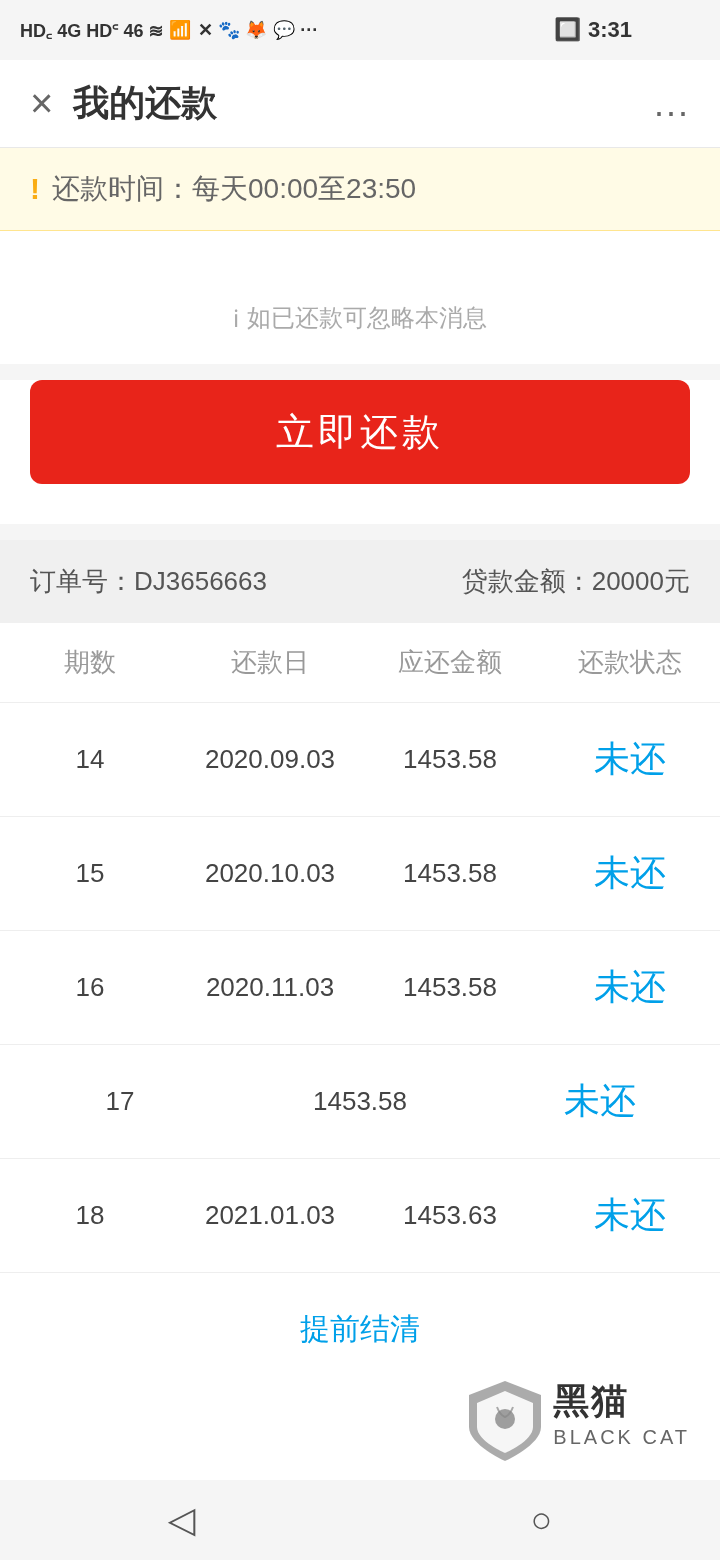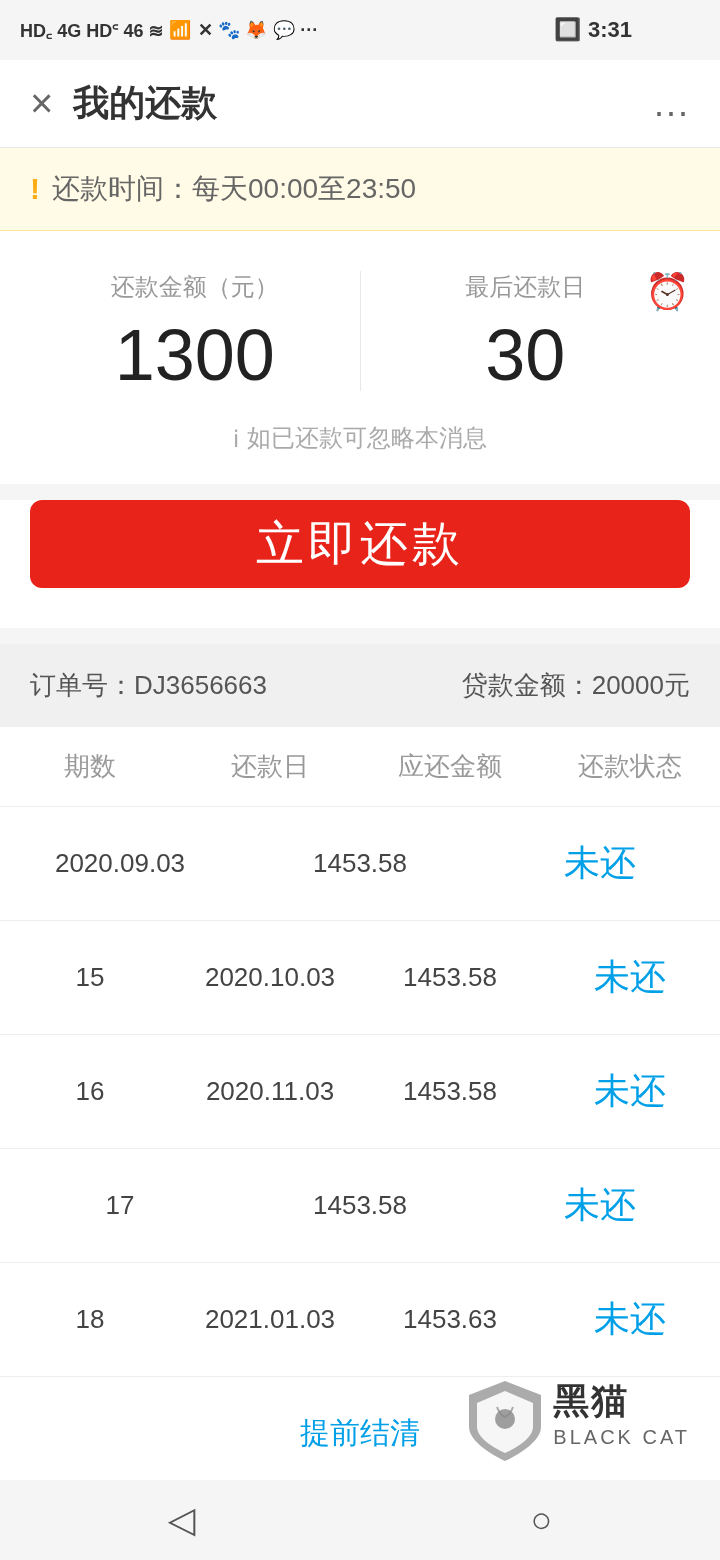--- a/index.html
+++ b/index.html
@@ -97,26 +97,26 @@
     }
     .hint-icon { color: #aaa; font-size: 24px; }
 
     
     .pay-btn-wrap {
       padding: 0 30px 40px;
       background: #fff;
     }
     .pay-btn {
       width: 100%;
-      height: 88px;
+      height: 104px;
       background: #e8241a;
       border: none;
       border-radius: 12px;
       color: #fff;
-      font-size: 48px;
+      font-size: 38px;
       font-weight: 500;
       cursor: pointer;
       letter-spacing: 4px;
     }
 
     
     .divider { height: 16px; background: #f5f5f5; }
 
     
     .order-bar {
@@ -221,31 +221,20 @@
   </div>
   <span class="header-more">...</span>
 </div>
 
 <div class="notice-banner">
   <span class="notice-icon">!</span>
   <span class="notice-text">还款时间：每天00:00至23:50</span>
 </div>
 
 <div class="summary-card">
-  <div class="summary-row">
-    <div class="summary-col">
-      <span class="summary-label">还款金额（元）</span>
-      <span class="summary-value">1300</span>
-    </div>
-    <div class="summary-col">
-      <span class="summary-label">最后还款日</span>
-      <span class="summary-value">30</span>
-    </div>
-    <span class="alarm-icon">⏰</span>
-  </div>
   <div class="summary-hint">
     <span class="hint-icon">ℹ</span>
     <span>如已还款可忽略本消息</span>
   </div>
 </div>
 
 <div class="pay-btn-wrap">
   <button class="pay-btn">立即还款</button>
 </div>
 
@@ -262,20 +251,21 @@
 
 <div class="table-wrap">
   <div class="table-header">
     <span class="table-header-cell">期数</span>
     <span class="table-header-cell">还款日</span>
     <span class="table-header-cell">应还金额</span>
     <span class="table-header-cell">还款状态</span>
   </div>
 
   <div class="table-row">
+    <span class="table-cell">14</span>
     <span class="table-cell">2020.09.03</span>
     <span class="table-cell">1453.58</span>
     <span class="table-cell status">未还</span>
   </div>
   <div class="table-row">
     <span class="table-cell">15</span>
     <span class="table-cell">2020.10.03</span>
     <span class="table-cell">1453.58</span>
     <span class="table-cell status">未还</span>
   </div>

